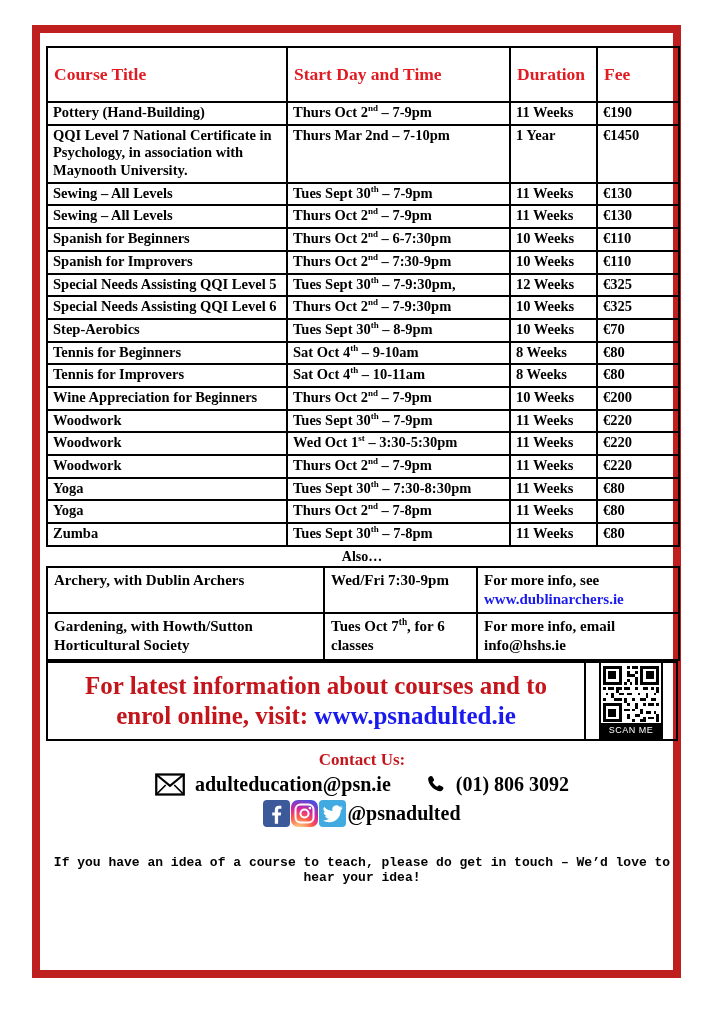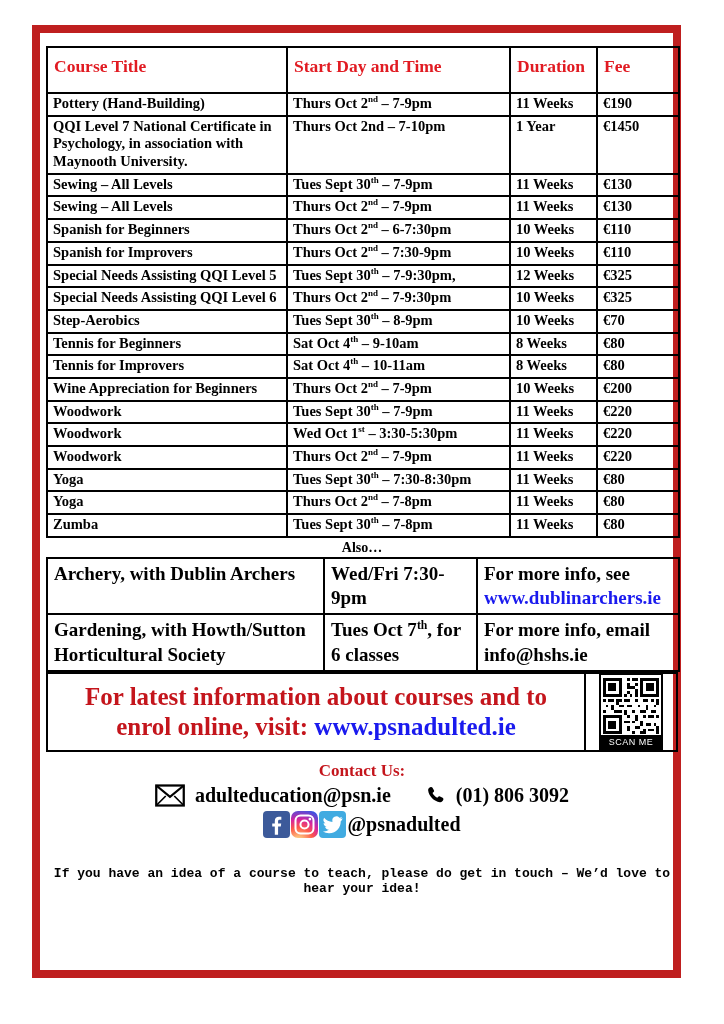--- a/index.html
+++ b/index.html
@@ -19,31 +19,31 @@
   .frame{
     position:absolute;left:32px;top:25px;width:649px;height:953px;
     border:8px solid var(--frame-red);
     padding:13px 0 0 6px;
   }
   table{border-collapse:collapse;table-layout:fixed;}
   .courses{width:632px;}
   .courses th{
     border:2px solid #000;color:var(--head-red);
     font-size:17.5px;text-align:left;vertical-align:top;
-    height:46px;padding:8px 6px;
+    height:46px;padding:16px 6px;
   }
   .courses td{
     border:2px solid #000;font-size:14.5px;line-height:1.22;
     vertical-align:top;padding:1px 5px 2px;
   }
   sup{font-size:62%;vertical-align:super;line-height:0;}
   .also-heading{width:632px;text-align:center;font-size:14px;margin:2px 0 1px;}
   .also{width:632px;}
   .also td{
-    border:2px solid #000;font-size:19px;line-height:1.28;
+    border:2px solid #000;font-size:15px;line-height:1.28;
     vertical-align:top;padding:3px 6px;height:44px;
   }
   .detail[data-style="blue"]{color:var(--link-blue);}
   .detail[data-style="black"]{color:var(--ink);}
   .banner{
     width:632px;height:80px;border:2px solid #000;display:flex;align-items:stretch;
   }
   .banner-text{
     flex:1;border-right:2px solid #000;display:flex;align-items:center;justify-content:center;
     text-align:center;color:var(--banner-red);font-size:25px;line-height:1.2;padding:3px 8px;
@@ -99,21 +99,21 @@
 
         <tr>
           <td>Pottery (Hand-Building)</td>
           <td>Thurs Oct 2<sup>nd</sup> – 7-9pm</td>
           <td>11 Weeks</td>
           <td>€190</td>
         </tr>
 
         <tr>
           <td>QQI Level 7 National Certificate in Psychology, in association with Maynooth University.</td>
-          <td>Thurs Oct 2nd – 7-10pm</td>
+          <td>Thurs Mar 2nd – 7-10pm</td>
           <td>1 Year</td>
           <td>€1450</td>
         </tr>
 
 
         <tr>
           <td>Sewing – All Levels</td>
           <td>Tues Sept 30<sup>th</sup> – 7-9pm</td>
           <td>11 Weeks</td>
           <td>€130</td>

